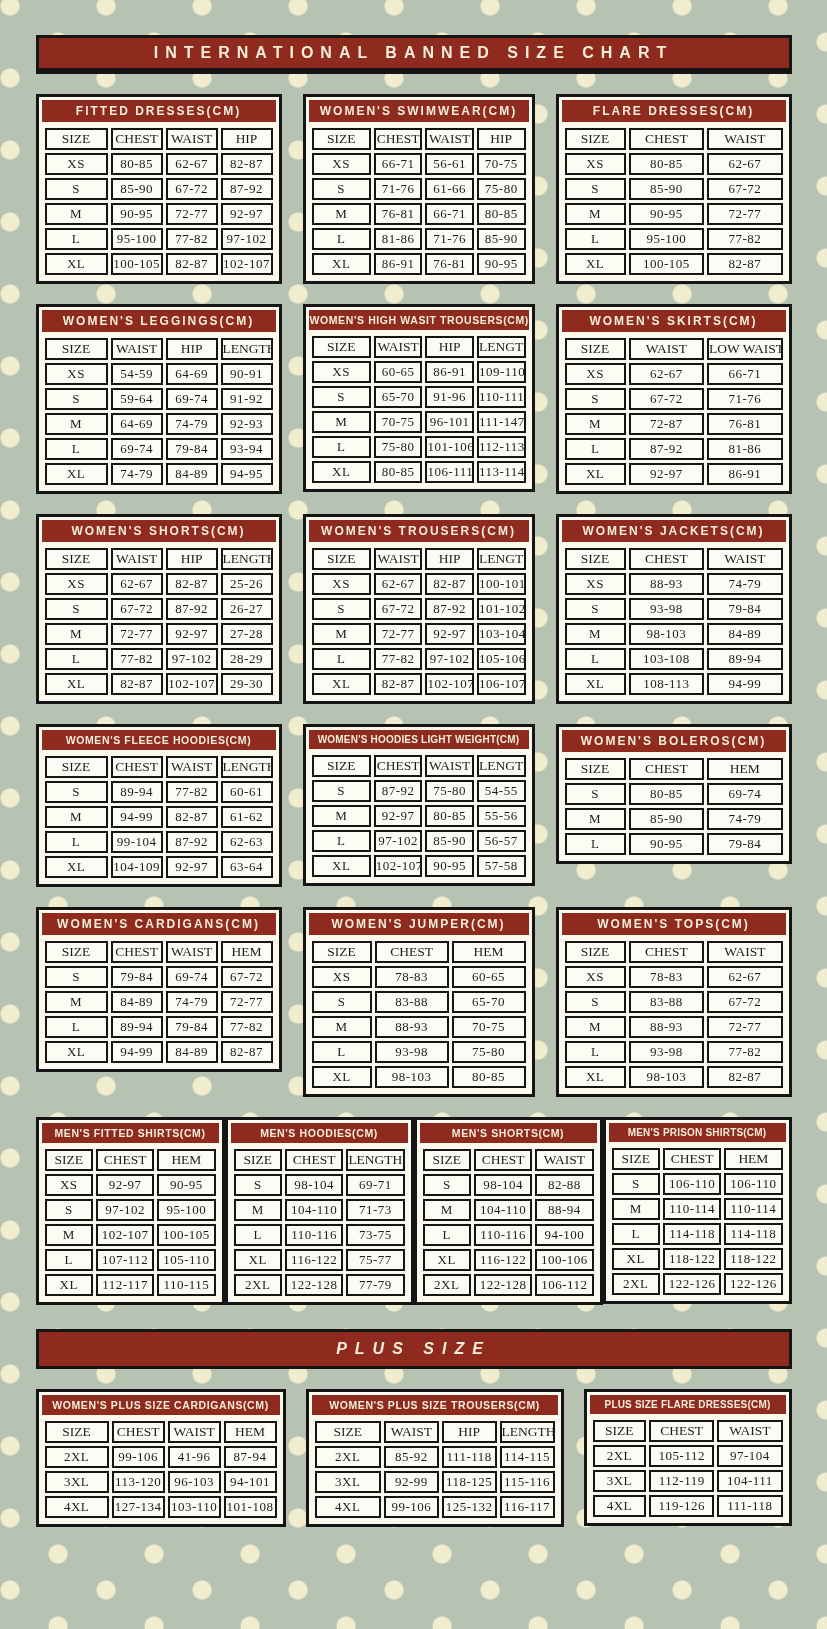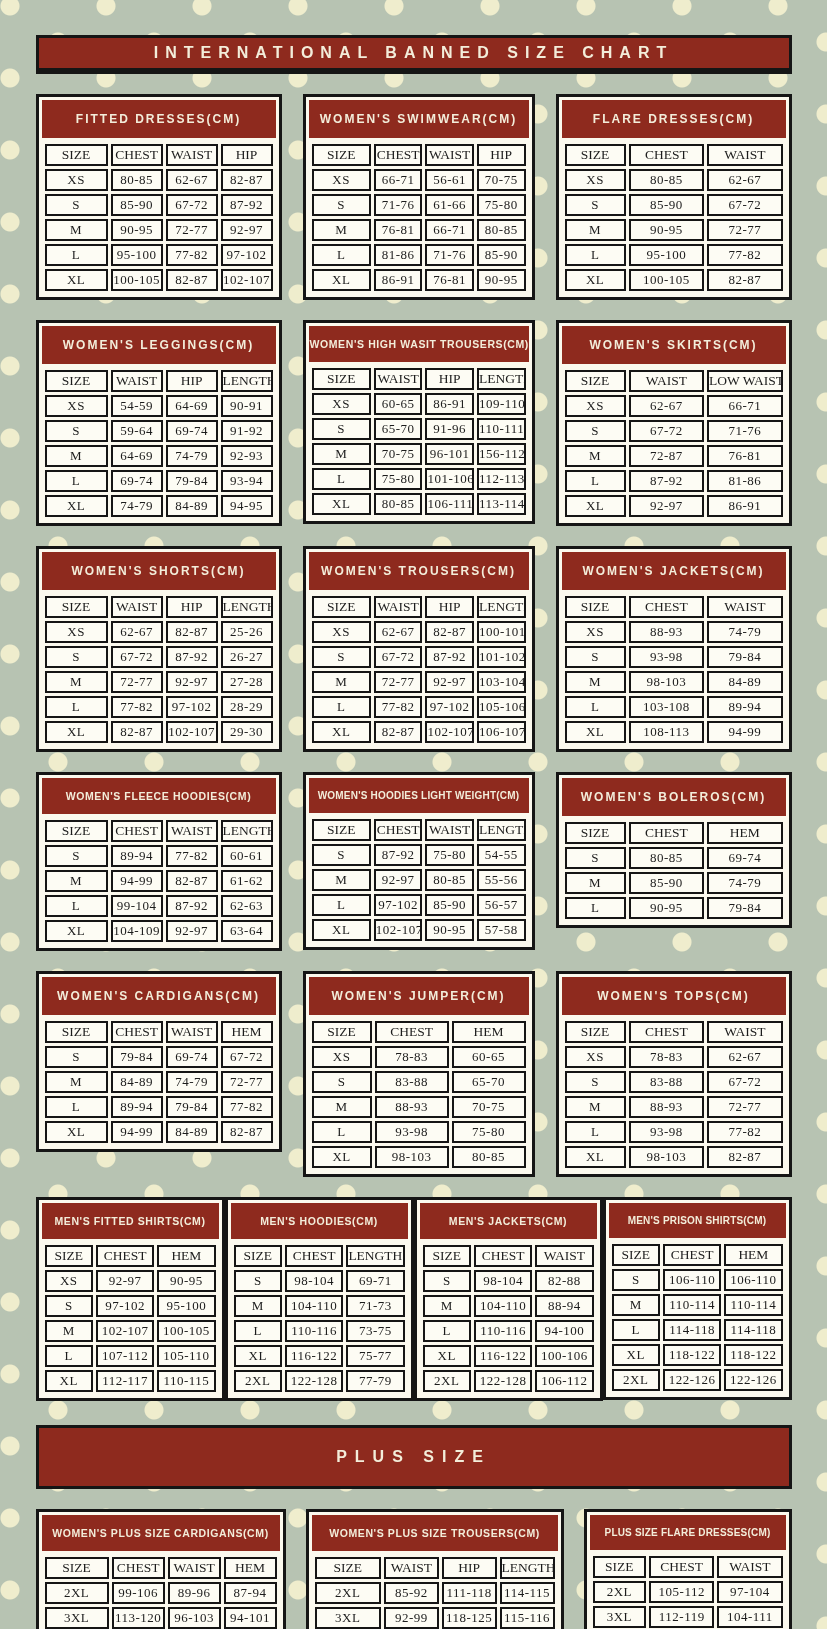--- a/index.html
+++ b/index.html
@@ -26,37 +26,37 @@
     font-size:14px;font-weight:bold;letter-spacing:1px;color:#1c1c1c;
     padding:3px 0;overflow:hidden;white-space:nowrap;
   }
   .trow{display:flex;justify-content:space-between;align-items:flex-start;margin-top:20px;}
   .size-table{border:3px solid #151515;background:#fbf9ee;box-sizing:border-box;}
   .w1{width:246px;} .w2{width:232px;} .w3{width:236px;}
   .wm{width:201px;} .p1{width:250px;} .p2{width:258px;} .p3{width:208px;}
   .tbl-title{
     background:#8e2a1e;color:#f3edda;text-align:center;
     font-size:12px;font-weight:bold;letter-spacing:2px;
-    margin:3px;padding:12px 1px;white-space:nowrap;overflow:hidden;
+    margin:3px;padding:4px 1px;white-space:nowrap;overflow:hidden;
   }
   .narrow .tbl-title{font-size:10.5px;letter-spacing:0.6px;}
   .xnarrow .tbl-title{font-size:10px;letter-spacing:0.2px;}
   table.tbl{width:calc(100% - 6px);margin:0 3px 3px;border-collapse:separate;border-spacing:3px;table-layout:fixed;}
   table.tbl th,table.tbl td{
     border:2px solid #151515;background:#fdfcf4;text-align:center;
     font-family:"Liberation Serif",serif;color:#1c1c1c;
     padding:1px 0;overflow:hidden;white-space:nowrap;
   }
   table.tbl th{font-size:13.5px;font-weight:normal;}
   table.tbl td{font-size:13px;letter-spacing:0.5px;}
   table.tbl th:first-child{width:27%;}
   .plus-banner{
     margin-top:24px;border:3px solid #151515;background:#8e2a1e;
     color:#f3edda;text-align:center;font-size:16px;font-weight:bold;
-    letter-spacing:8px;padding:20px 0;
+    letter-spacing:8px;padding:8px 0;font-style:italic;
   }
 </style>
 </head>
 <body>
 
 <div class="content">
 
   <div class="main-banner-wrap">
     <div class="main-banner">INTERNATIONAL BANNED SIZE CHART</div>
     <table class="conv">
@@ -254,21 +254,21 @@
             <tr>
               <td>S</td>
               <td>65-70</td>
               <td>91-96</td>
               <td>110-111</td>
             </tr>
             <tr>
               <td>M</td>
               <td>70-75</td>
               <td>96-101</td>
-              <td>156-112</td>
+              <td>111-147</td>
             </tr>
             <tr>
               <td>L</td>
               <td>75-80</td>
               <td>101-106</td>
               <td>112-113</td>
             </tr>
             <tr>
               <td>XL</td>
               <td>80-85</td>
@@ -730,21 +730,21 @@
             </tr>
             <tr>
               <td>2XL</td>
               <td>122-128</td>
               <td>77-79</td>
             </tr>
           </tbody>
         </table>
       </div>
     <div class="size-table wm narrow">
-        <div class="tbl-title">MEN'S JACKETS(CM)</div>
+        <div class="tbl-title">MEN'S SHORTS(CM)</div>
         <table class="tbl">
           <tbody>
             <tr>
               <th>SIZE</th>
               <th>CHEST</th>
               <th>WAIST</th>
             </tr>
             <tr>
               <td>S</td>
               <td>98-104</td>
@@ -821,21 +821,21 @@
           <tbody>
             <tr>
               <th>SIZE</th>
               <th>CHEST</th>
               <th>WAIST</th>
               <th>HEM</th>
             </tr>
             <tr>
               <td>2XL</td>
               <td>99-106</td>
-              <td>89-96</td>
+              <td>41-96</td>
               <td>87-94</td>
             </tr>
             <tr>
               <td>3XL</td>
               <td>113-120</td>
               <td>96-103</td>
               <td>94-101</td>
             </tr>
             <tr>
               <td>4XL</td>

